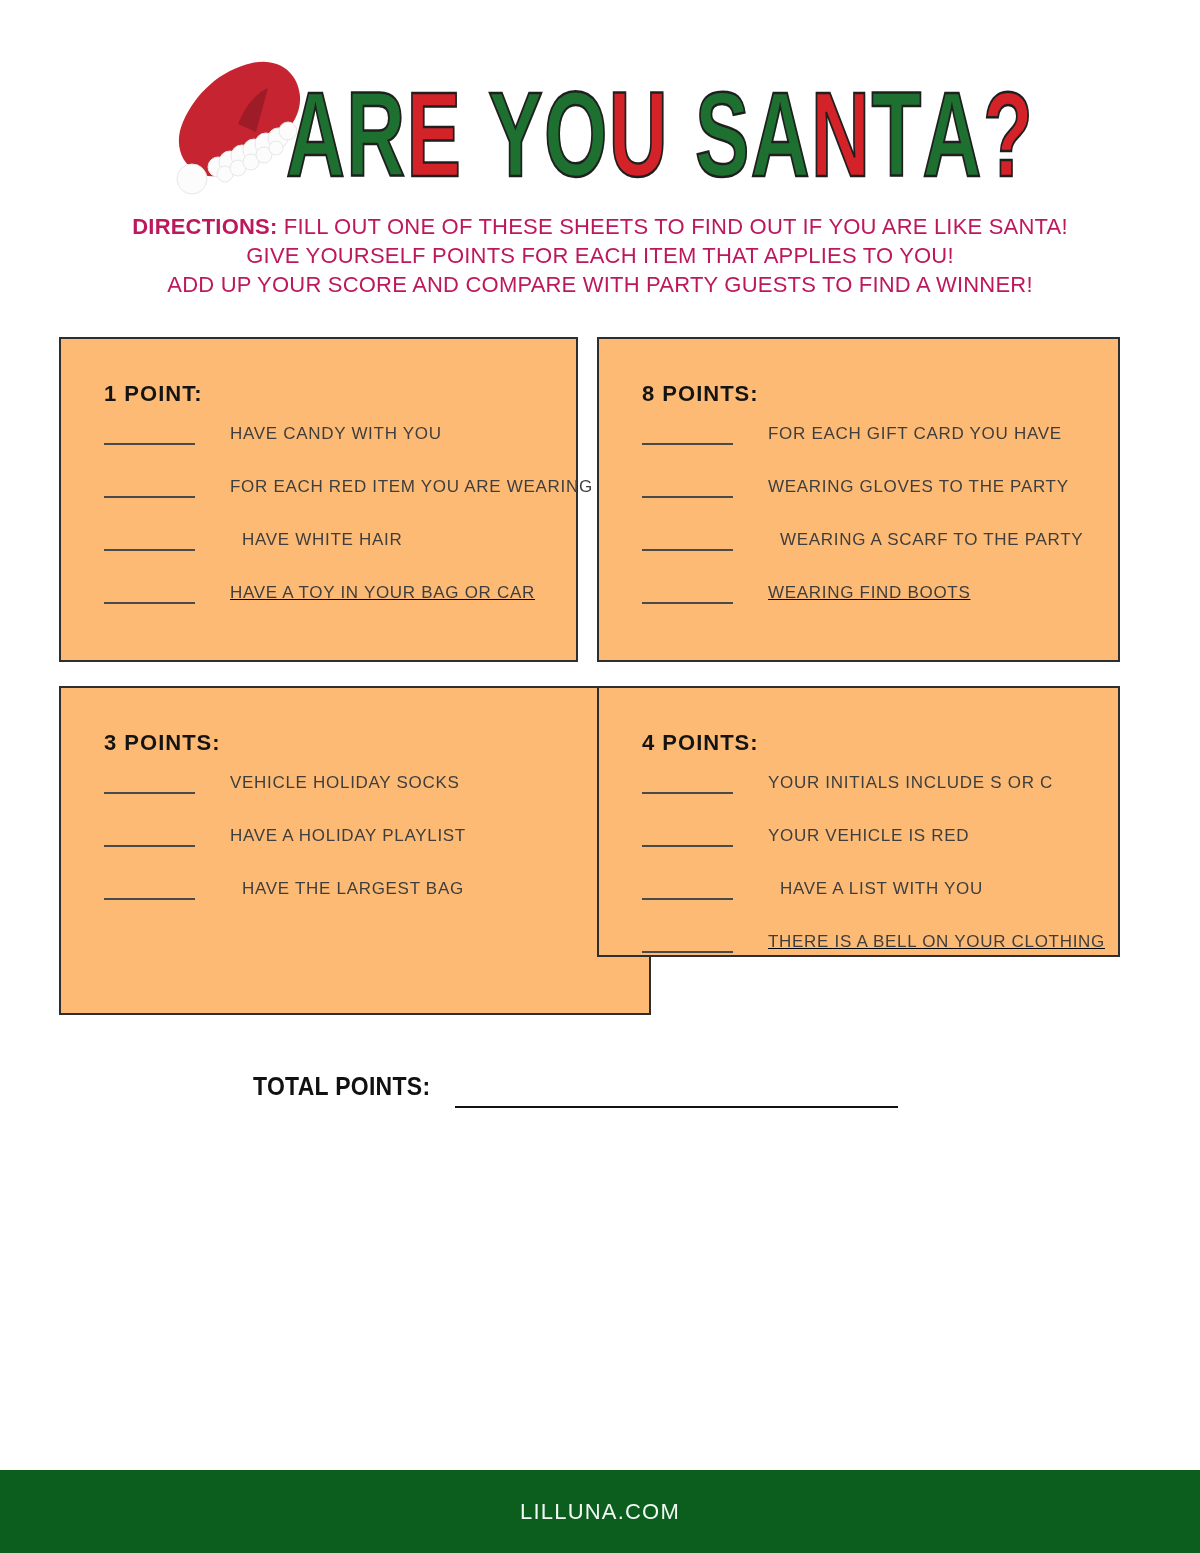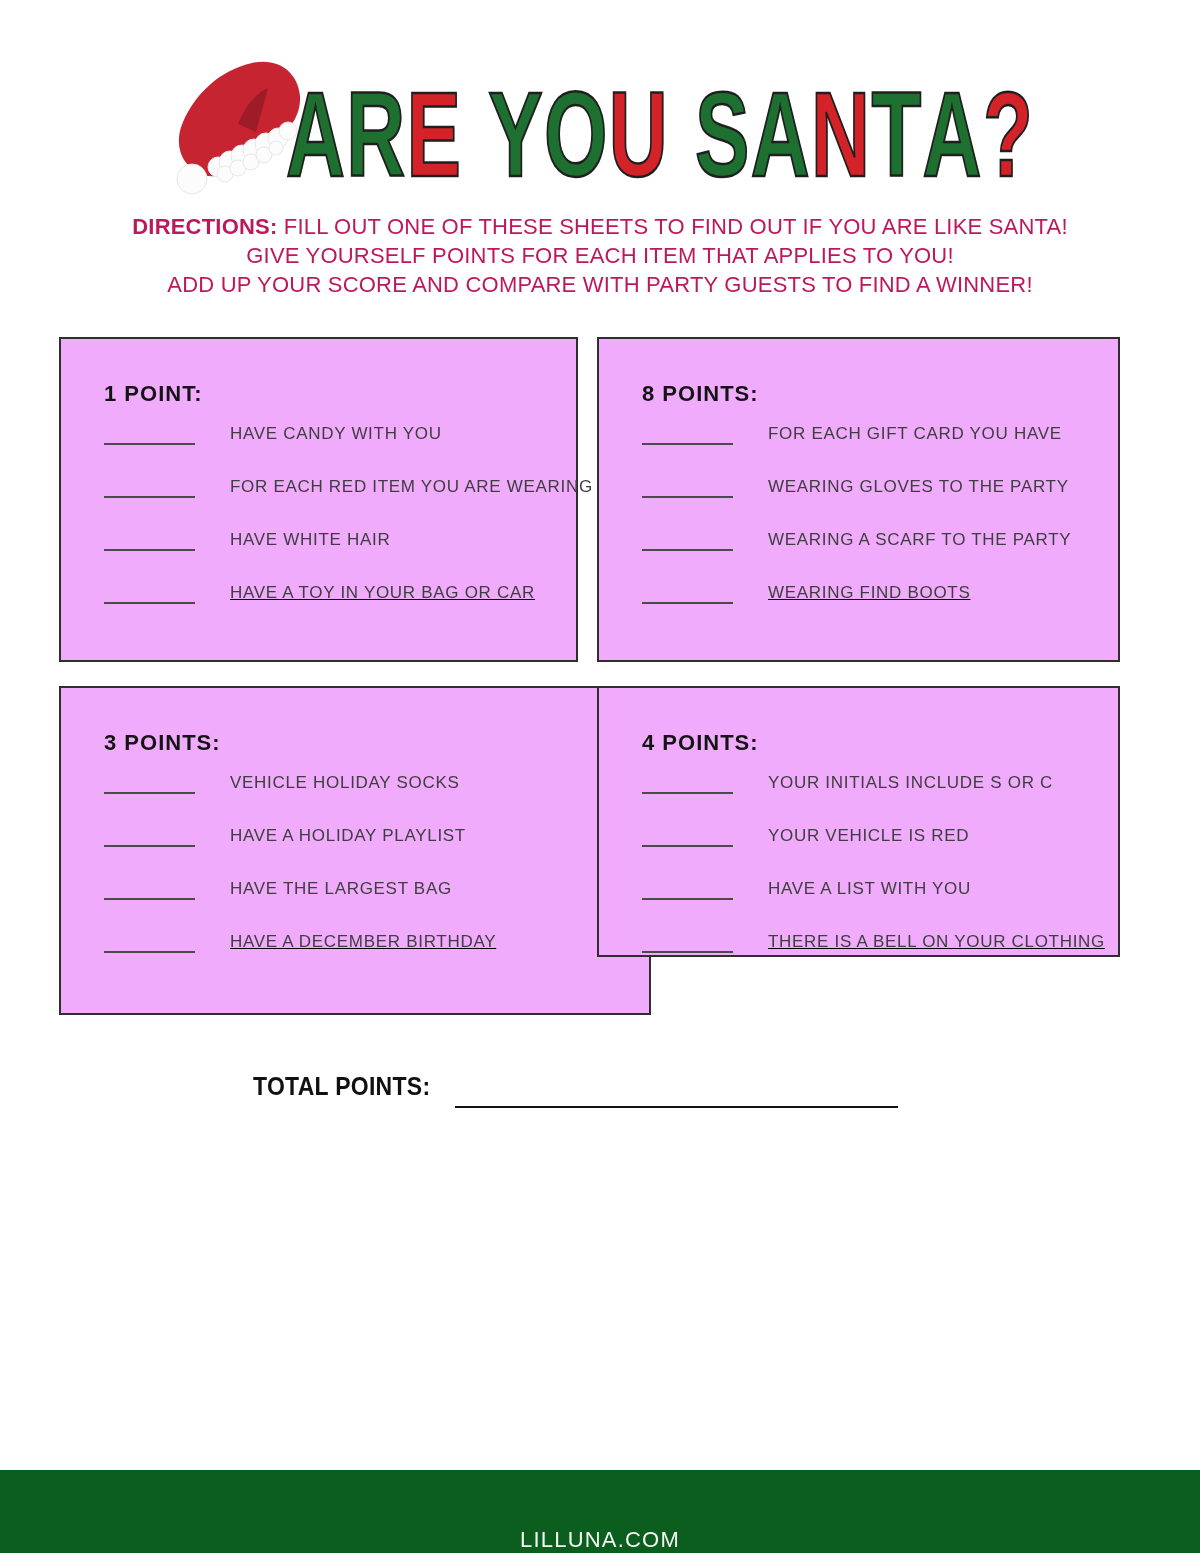--- a/index.html
+++ b/index.html
@@ -32,33 +32,33 @@
 
   
   .directions{
     position:absolute;left:60px;top:212px;width:1080px;
     text-align:center;font-size:22px;line-height:29px;color:#be185d;
     letter-spacing:.2px;font-weight:500;
   }
   .dir-bold{font-weight:bold;}
 
   
-  .box{position:absolute;border:2px solid #2e2e2e;background:#f0abfc;}
+  .box{position:absolute;border:2px solid #2e2e2e;background:#fdba74;}
   .box1{left:59px;top:337px;width:519px;height:325px;}
   .box2{left:597px;top:337px;width:523px;height:325px;}
   .box3{left:59px;top:686px;width:592px;height:329px;}
   .box4{left:597px;top:686px;width:523px;height:271px;}
   .box-header{
     position:absolute;left:43px;top:42px;
     font-size:22px;font-weight:bold;color:#141414;letter-spacing:1px;
   }
   .item{position:absolute;left:43px;height:24px;display:flex;align-items:flex-end;text-align:center;}
   .item.r1{top:82px;}
   .item.r2{top:135px;}
-  .item.r3{top:188px;}
+  .item.r3{top:188px;gap:12px;}
   .item.r4{top:241px;text-decoration:underline;}
   .blank{
     display:inline-block;width:91px;height:20px;margin-right:35px;
     border-bottom:2px solid #4a4a4a;
     font-size:16px;color:#222;text-align:center;
   }
   .item-label{
     font-size:17px;line-height:20px;color:var(--item-text);
     letter-spacing:.7px;padding-bottom:1px;white-space:nowrap;
   }
@@ -72,21 +72,21 @@
   .total-line{
     position:absolute;left:455px;top:1080px;width:443px;height:28px;
     border-bottom:2px solid #111;
     font-size:20px;color:#222;text-align:center;
   }
 
   
   .footer{
     position:absolute;left:0;top:1470px;width:1200px;height:83px;
     background:var(--footer-green);
-    display:flex;align-items:flex-end;justify-content:center;
+    display:flex;align-items:center;justify-content:center;
   }
   .footer-text{
     color:#f3f8f3;font-size:22px;letter-spacing:1.2px;font-weight:500;
   }
 </style>
 </head>
 <body>
 
 <div class="page">
 
@@ -186,24 +186,20 @@
       <span class="item-label">VEHICLE HOLIDAY SOCKS</span>
     </div>
     <div class="item r2">
       <span class="blank"></span>
       <span class="item-label">HAVE A HOLIDAY PLAYLIST</span>
     </div>
     <div class="item r3">
       <span class="blank"></span>
       <span class="item-label">HAVE THE LARGEST BAG</span>
     </div>
-    <div class="item r4">
-      <span class="blank"></span>
-      <span class="item-label">HAVE A DECEMBER BIRTHDAY</span>
-    </div>
   </section>
 
   <section class="box box4">
     <div class="box-header">4 POINTS:</div>
     <div class="item r1">
       <span class="blank"></span>
       <span class="item-label">YOUR INITIALS INCLUDE S OR C</span>
     </div>
     <div class="item r2">
       <span class="blank"></span>

